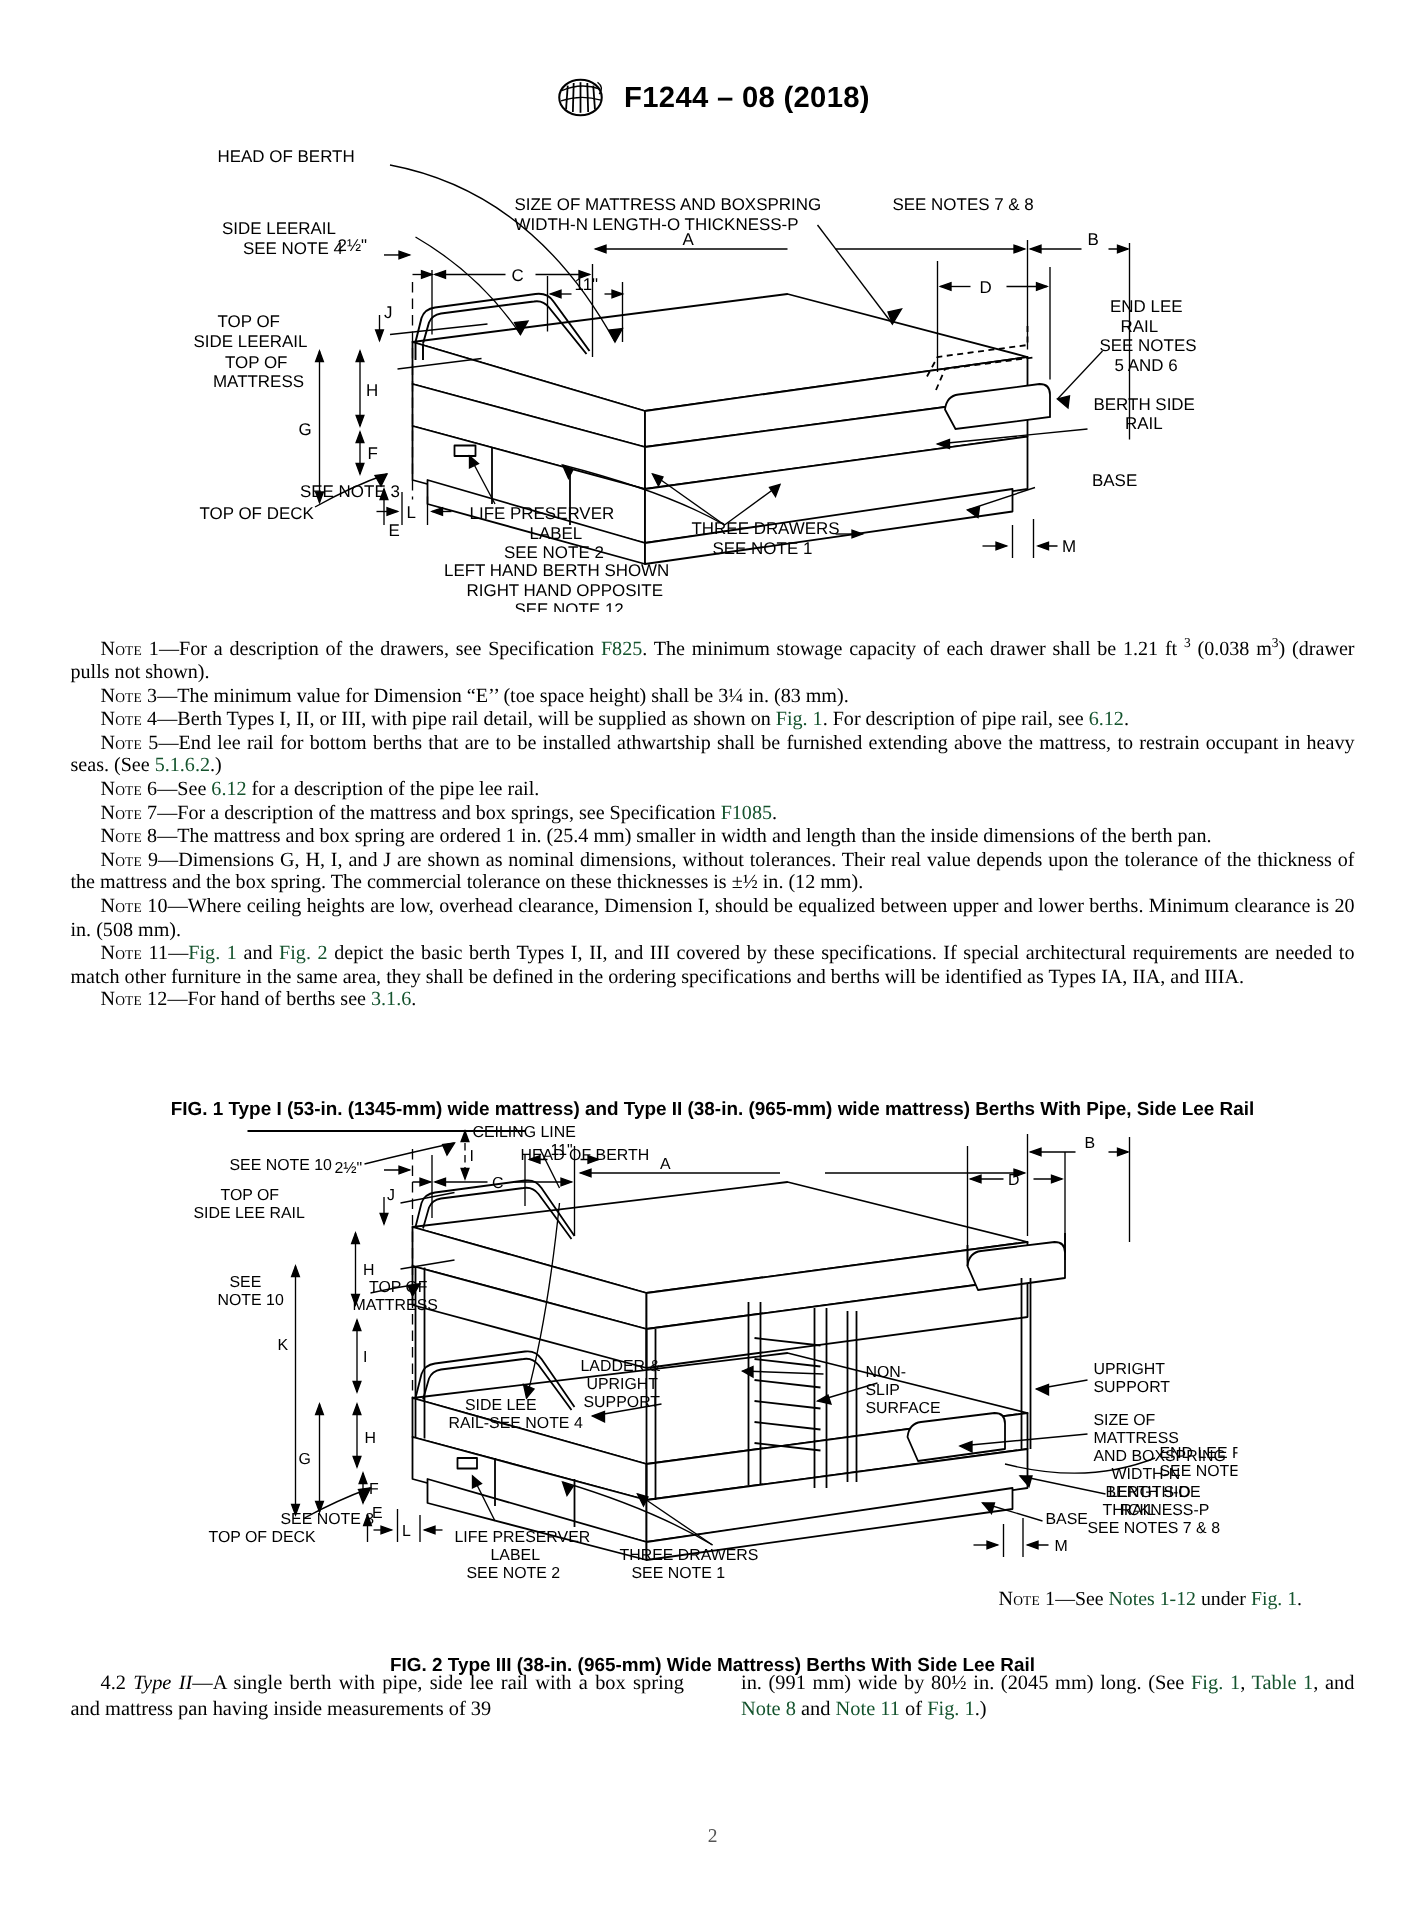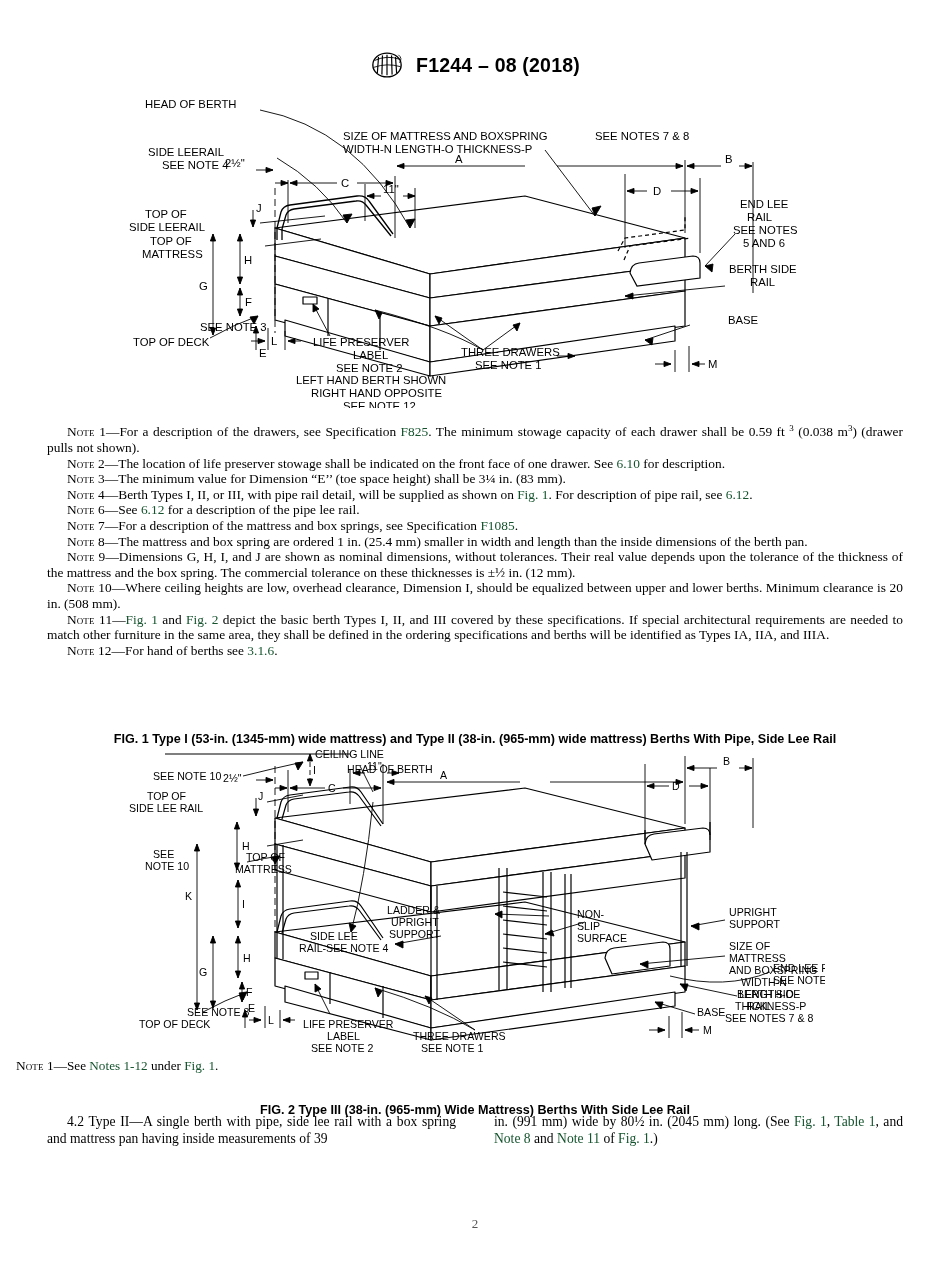--- a/index.html
+++ b/index.html
@@ -45,34 +45,34 @@
 
   .figcap{
     position:absolute; left:0; width:950px; text-align:center;
     font-family:"Liberation Sans", sans-serif;
     font-weight:bold; font-size:12.6px;
   }
   #fig1-cap{ top:732px; }
   #fig2-cap{ top:1071px;margin-top:32px; }
 
   .fignote{
-    position:absolute; left:16px; width:868px; text-align:left;
+    position:absolute; left:0; width:868px; text-align:right;
     font-size:13.2px;
   }
   #fig2-note{ top:1058px; }
 
   
   .cols{
     position:absolute; top:1113px; left:47px; width:856px;
     display:flex; gap:38px;
     font-size:13.6px; line-height:17.4px;
   }
   .col{ width:409px; text-align:justify; }
   .col p{ margin:0; text-indent:20px; }
-  .ital{ }
+  .ital{ font-style:italic; }
 
   .pagenum{
     position:absolute; top:1216px; left:0; width:950px;
     text-align:center; font-size:13px; color:#555;
   }
 </style>
 </head>
 <body>
 
 <div class="page">
@@ -274,28 +274,28 @@
         <text x="131" y="124">J</text>
         <text x="146" y="257">L</text>
         <text x="583" y="280">M</text>
         <text x="100" y="79">2½"</text>
         <text x="258" y="105">11"</text>
       </g>
     </svg>
   </div>
 
   <div class="notes" id="notes1">
-    <p class="note-p"><span class="nlabel">Note 1</span><span>—For a description of the drawers, see Specification </span><span class="lnk">F825</span><span>. The minimum stowage capacity of each drawer shall be 0.59 ft </span><sup>3</sup><span> (0.038 m</span><sup>3</sup><span>) (drawer pulls not shown).</span></p>
-
-    <p class="note-p"><span class="nlabel">Note 2</span><span>—The location of life preserver stowage shall be indicated on the front face of one drawer. See </span><span class="lnk">6.10</span><span> for description.</span></p>
+    <p class="note-p"><span class="nlabel">Note 1</span><span>—For a description of the drawers, see Specification </span><span class="lnk">F825</span><span>. The minimum stowage capacity of each drawer shall be 1.21 ft </span><sup>3</sup><span> (0.038 m</span><sup>3</sup><span>) (drawer pulls not shown).</span></p>
+
 
     <p class="note-p"><span class="nlabel">Note 3</span><span>—The minimum value for Dimension “E’’ (toe space height) shall be 3¼ in. (83 mm).</span></p>
 
     <p class="note-p"><span class="nlabel">Note 4</span><span>—Berth Types I, II, or III, with pipe rail detail, will be supplied as shown on </span><span class="lnk">Fig. 1</span><span>. For description of pipe rail, see </span><span class="lnk">6.12</span><span>.</span></p>
 
+    <p class="note-p"><span class="nlabel">Note 5</span><span>—End lee rail for bottom berths that are to be installed athwartship shall be furnished extending above the mattress, to restrain occupant in heavy seas. (See </span><span class="lnk">5.1.6.2</span><span>.)</span></p>
 
     <p class="note-p"><span class="nlabel">Note 6</span><span>—See </span><span class="lnk">6.12</span><span> for a description of the pipe lee rail.</span></p>
 
     <p class="note-p"><span class="nlabel">Note 7</span><span>—For a description of the mattress and box springs, see Specification </span><span class="lnk">F1085</span><span>.</span></p>
 
     <p class="note-p"><span class="nlabel">Note 8</span><span>—The mattress and box spring are ordered 1 in. (25.4 mm) smaller in width and length than the inside dimensions of the berth pan.</span></p>
 
     <p class="note-p"><span class="nlabel">Note 9</span><span>—Dimensions G, H, I, and J are shown as nominal dimensions, without tolerances. Their real value depends upon the tolerance of the thickness of the mattress and the box spring. The commercial tolerance on these thicknesses is ±½ in. (12 mm).</span></p>
 
     <p class="note-p"><span class="nlabel">Note 10</span><span>—Where ceiling heights are low, overhead clearance, Dimension I, should be equalized between upper and lower berths. Minimum clearance is 20 in. (508 mm).</span></p>

